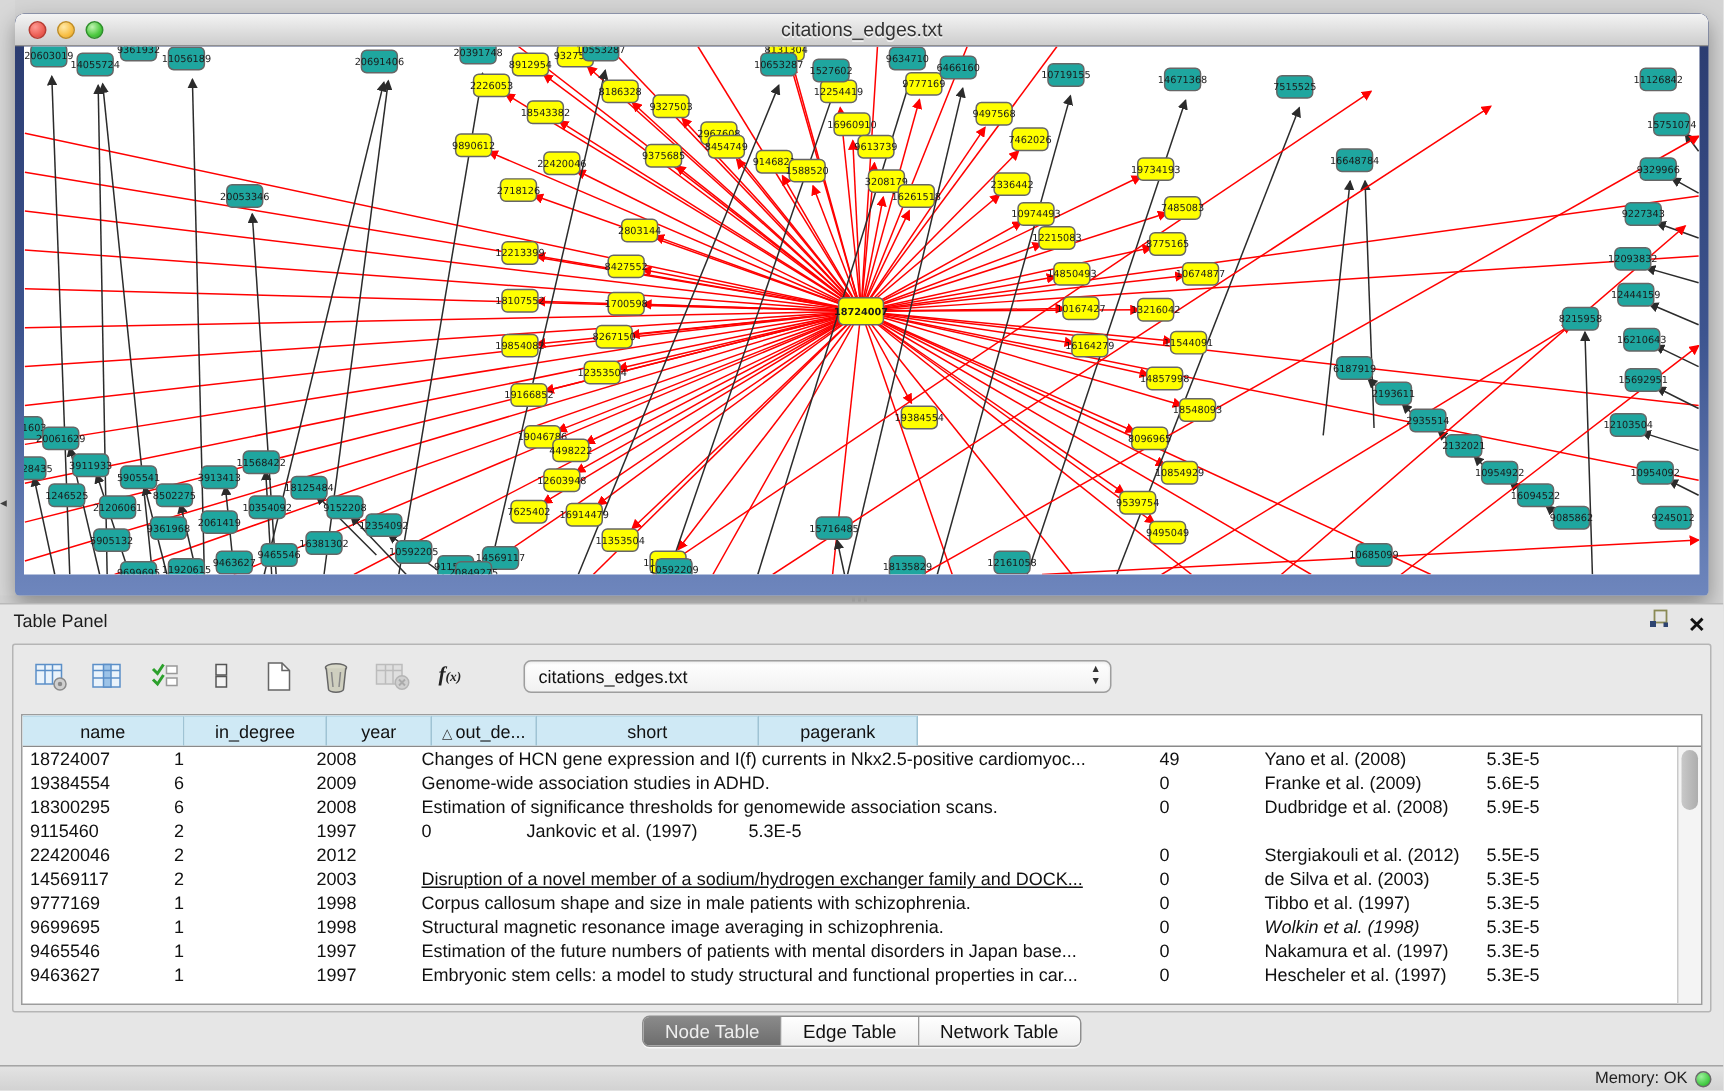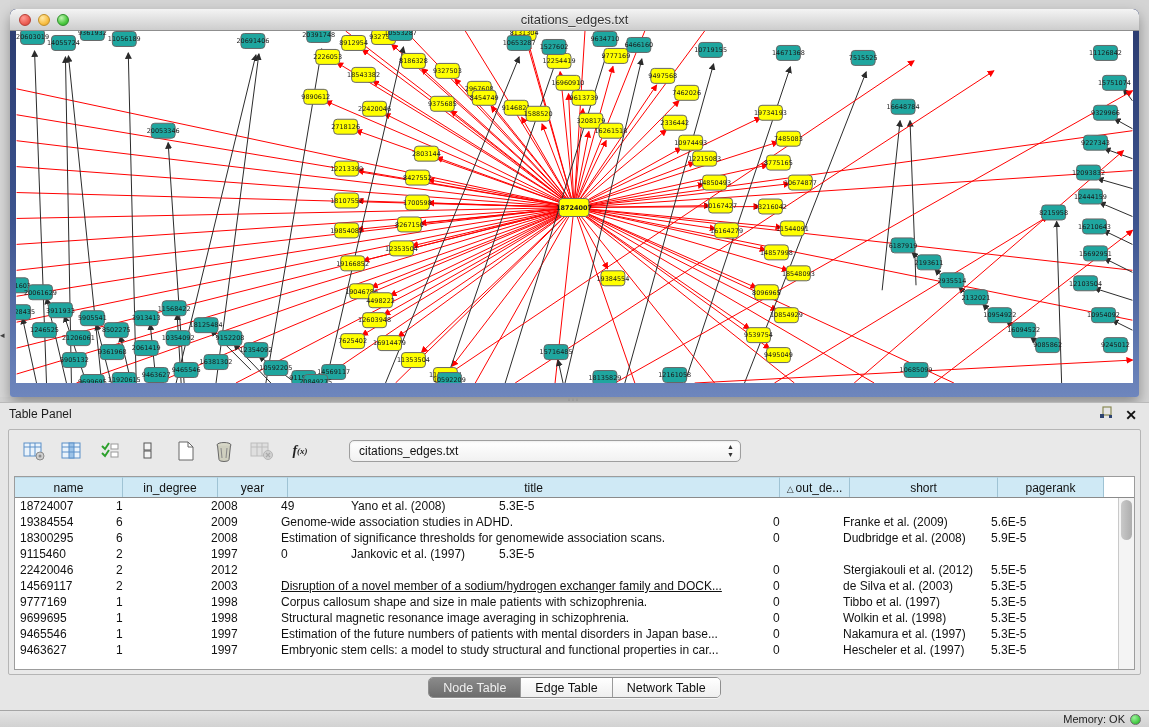--- a/index.html
+++ b/index.html
@@ -594,30 +594,30 @@
           <span>citations_edges.txt</span>
           <span class="combo-stepper">▲<br>▼</span>
         </div>
       </div>
 
       <div class="table-wrap">
         <div class="thead" id="thead">
             <div class="th" style="width: 108px;">name</div>
             <div class="th" style="width: 95px;">in_degree</div>
             <div class="th" style="width: 70px;">year</div>
-            <div class="th" style="width: 492px;">title</div>
             <div class="th" style="width: 70px;"><span class="sort">△</span>out_de...</div>
             <div class="th" style="width: 148px;">short</div>
             <div class="th" style="width: 106px;">pagerank</div>
           </div>
         <div class="tbody" id="tbody">
             <div class="tr">
               <div class="td" style="width: 96px;">18724007</div>
               <div class="td" style="width: 95px;">1</div>
               <div class="td" style="width: 70px;">2008</div>
+              <div class="td" style="width: 492px;">Changes of HCN gene expression and I(f) currents in Nkx2.5-positive cardiomyoc...</div>
               <div class="td" style="width: 70px;">49</div>
               <div class="td" style="width: 148px;">Yano et al. (2008)</div>
               <div class="td" style="width: 106px;">5.3E-5</div>
             </div>
             <div class="tr">
               <div class="td" style="width: 96px;">19384554</div>
               <div class="td" style="width: 95px;">6</div>
               <div class="td" style="width: 70px;">2009</div>
               <div class="td" style="width: 492px;">Genome-wide association studies in ADHD.</div>
               <div class="td" style="width: 70px;">0</div>
@@ -667,21 +667,21 @@
               <div class="td" style="width: 70px;">0</div>
               <div class="td" style="width: 148px;">Tibbo et al. (1997)</div>
               <div class="td" style="width: 106px;">5.3E-5</div>
             </div>
             <div class="tr">
               <div class="td" style="width: 96px;">9699695</div>
               <div class="td" style="width: 95px;">1</div>
               <div class="td" style="width: 70px;">1998</div>
               <div class="td" style="width: 492px;">Structural magnetic resonance image averaging in schizophrenia.</div>
               <div class="td" style="width: 70px;">0</div>
-              <div class="td" style="width: 148px;">Wolkin et al. (1998)</div>
+              <div class="td" style="width: 148px; font-style: italic;">Wolkin et al. (1998)</div>
               <div class="td" style="width: 106px;">5.3E-5</div>
             </div>
             <div class="tr">
               <div class="td" style="width: 96px;">9465546</div>
               <div class="td" style="width: 95px;">1</div>
               <div class="td" style="width: 70px;">1997</div>
               <div class="td" style="width: 492px;">Estimation of the future numbers of patients with mental disorders in Japan base...</div>
               <div class="td" style="width: 70px;">0</div>
               <div class="td" style="width: 148px;">Nakamura et al. (1997)</div>
               <div class="td" style="width: 106px;">5.3E-5</div>

